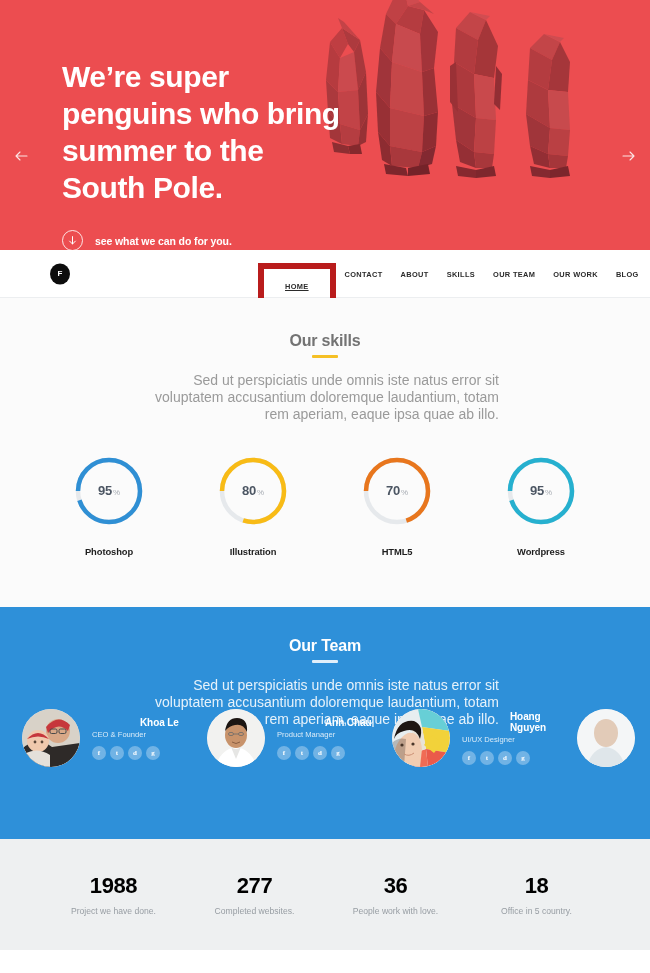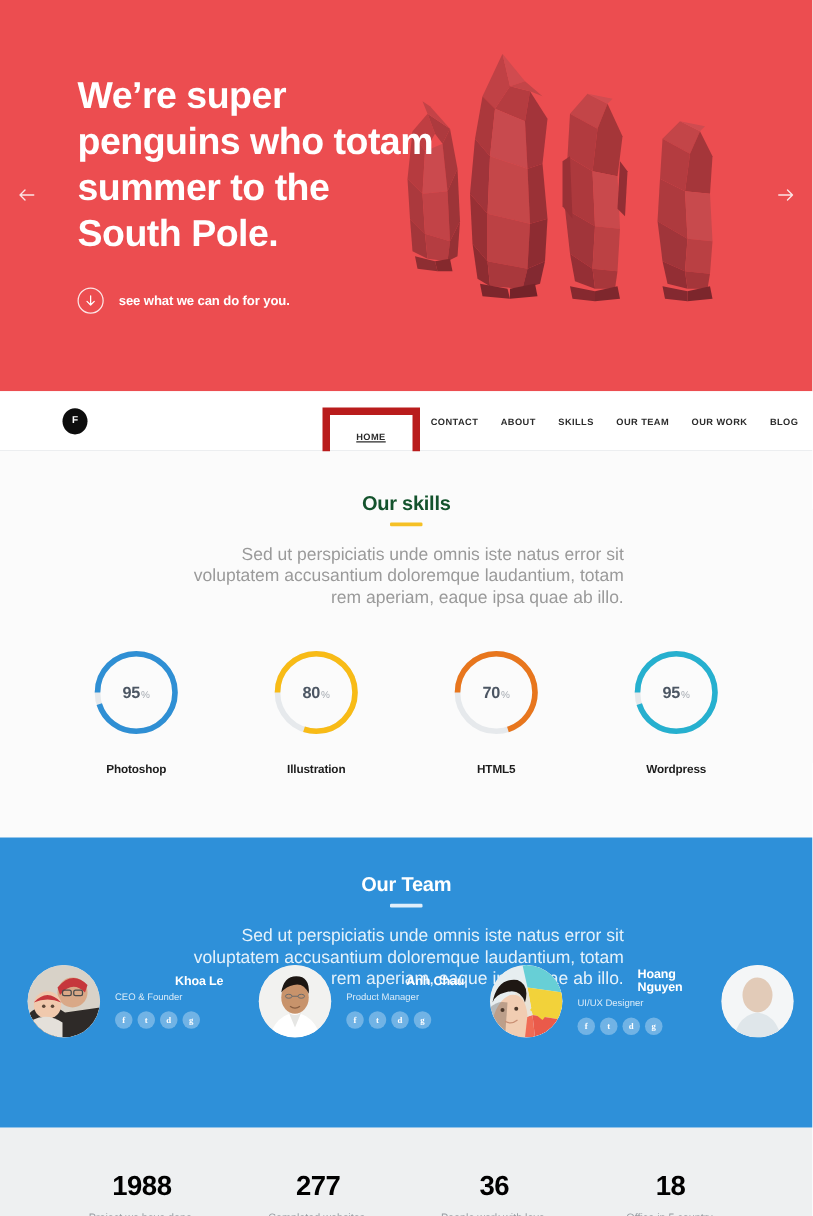--- a/index.html
+++ b/index.html
@@ -9,21 +9,21 @@
     overflow: hidden;
     font-family: "Liberation Sans", sans-serif;
     background: #ffffff;
   }
   .page { width: 650px; height: 973px; position: relative; }
 
   
   .hero {
     position: relative;
     width: 650px;
-    height: 313px;
+    height: 250px;
     background: #ec4d50;
     overflow: hidden;
     text-decoration: underline;
   }
   .hero-inner {
     position: absolute;
     left: 62px;
     top: 58px;
     width: 300px;
   }
@@ -130,21 +130,21 @@
     padding: 0 21px;
     margin-top: 25px;
   }
 
   
   .section-head { text-align: center; }
   .section-title {
     font-size: 16px;
     font-weight: bold;
     letter-spacing: -0.2px;
-    color: #14532d;
+    color: #737373;
   }
   .section-title.light { color: #ffffff; }
   .title-rule {
     width: 26px; height: 2.5px;
     background: #f5c025;
     margin: 5px auto 0;
     border-radius: 1px;
   }
   .title-rule.light { background: rgba(255,255,255,0.85); }
   .section-sub {
@@ -382,21 +382,21 @@
     </div>
     <div class="hero-arrow right">
       <svg width="14" height="14" viewBox="0 0 14 14" aria-hidden="true">
         <path d="M1 7 H12 M8 3 L12 7 L8 11" stroke="#ffffff" stroke-width="1.1" fill="none" stroke-linecap="round" stroke-linejoin="round"></path>
       </svg>
     </div>
 
     <div class="hero-inner">
       <h1 class="hero-title">
         <span>We’re super</span><br>
-        <span>penguins who totam</span><br>
+        <span>penguins who bring</span><br>
         <span>summer to the</span><br>
         <span>South Pole.</span>
       </h1>
       <div class="hero-cta">
         <span class="hero-cta-circle">
           <svg width="11" height="11" viewBox="0 0 11 11" aria-hidden="true">
             <path d="M5.5 1.6 V9 M2.6 6.1 L5.5 9 L8.4 6.1" stroke="#ffffff" stroke-width="1" fill="none" stroke-linecap="round" stroke-linejoin="round"></path>
           </svg>
         </span>
         <span class="hero-cta-text">see what we can do for you.</span>

